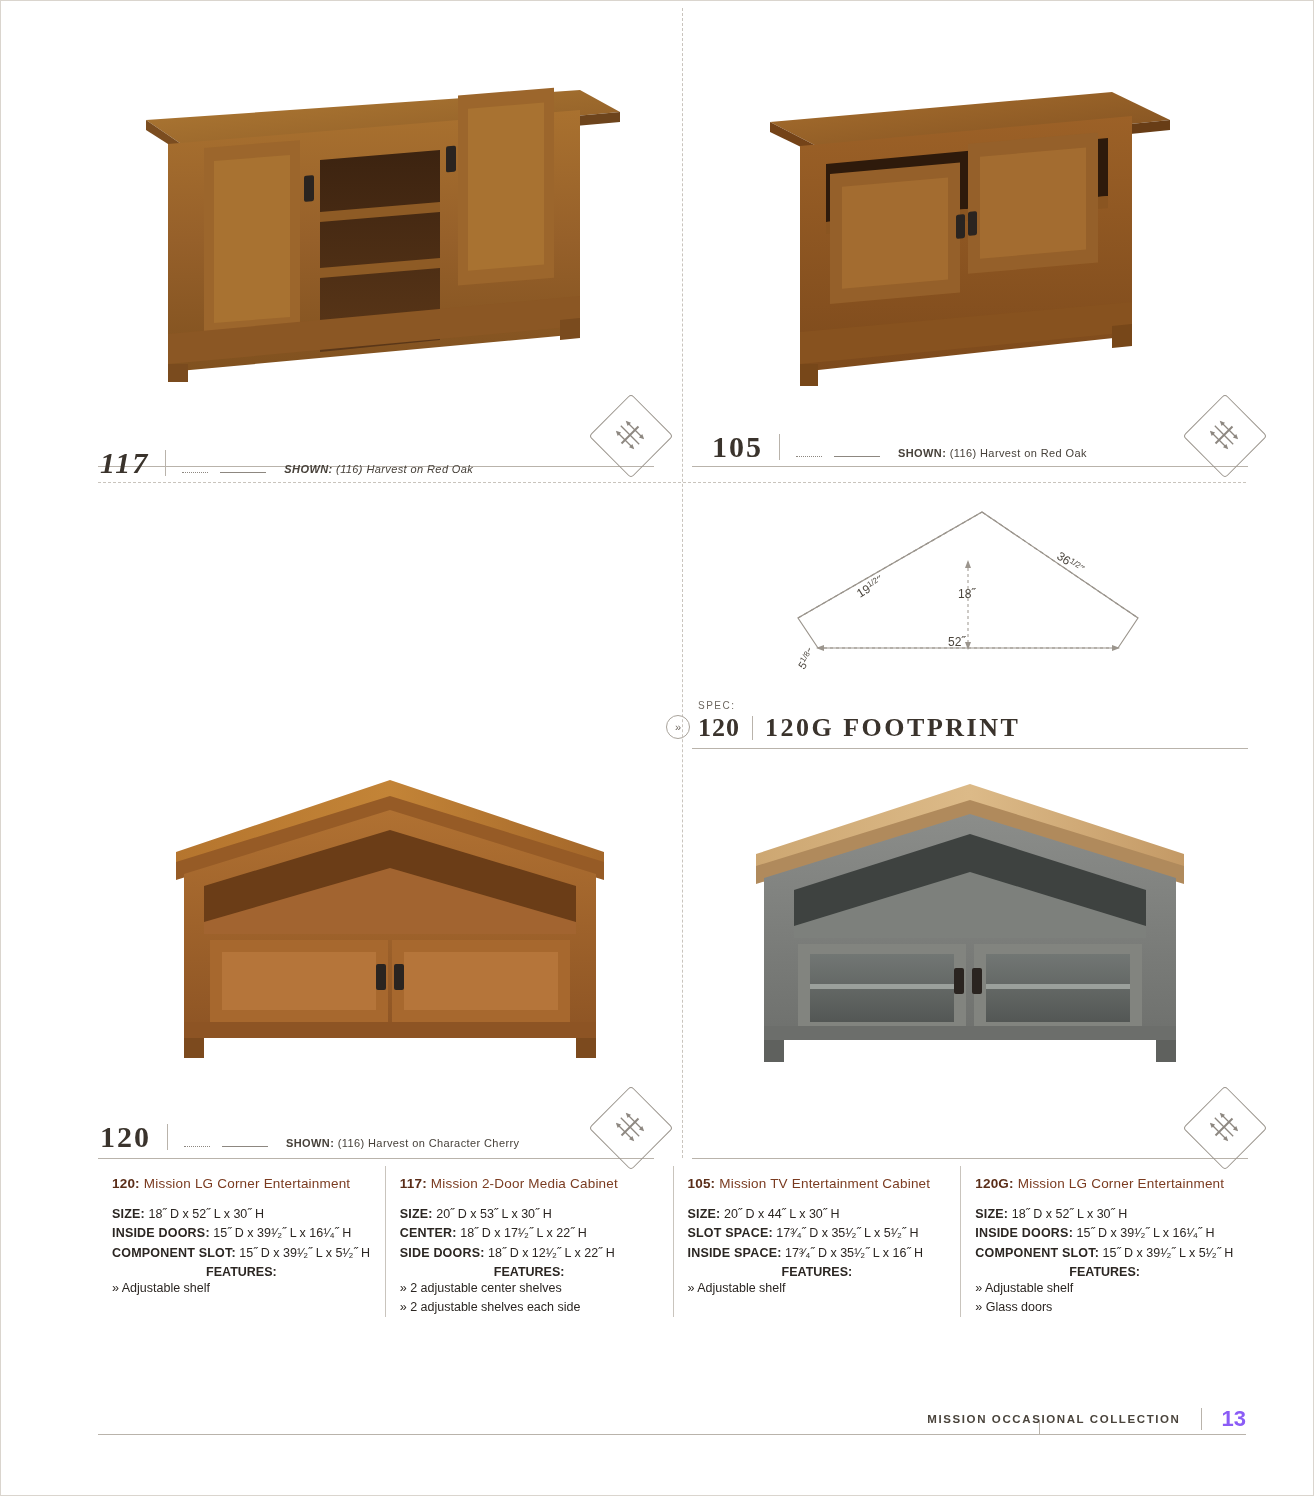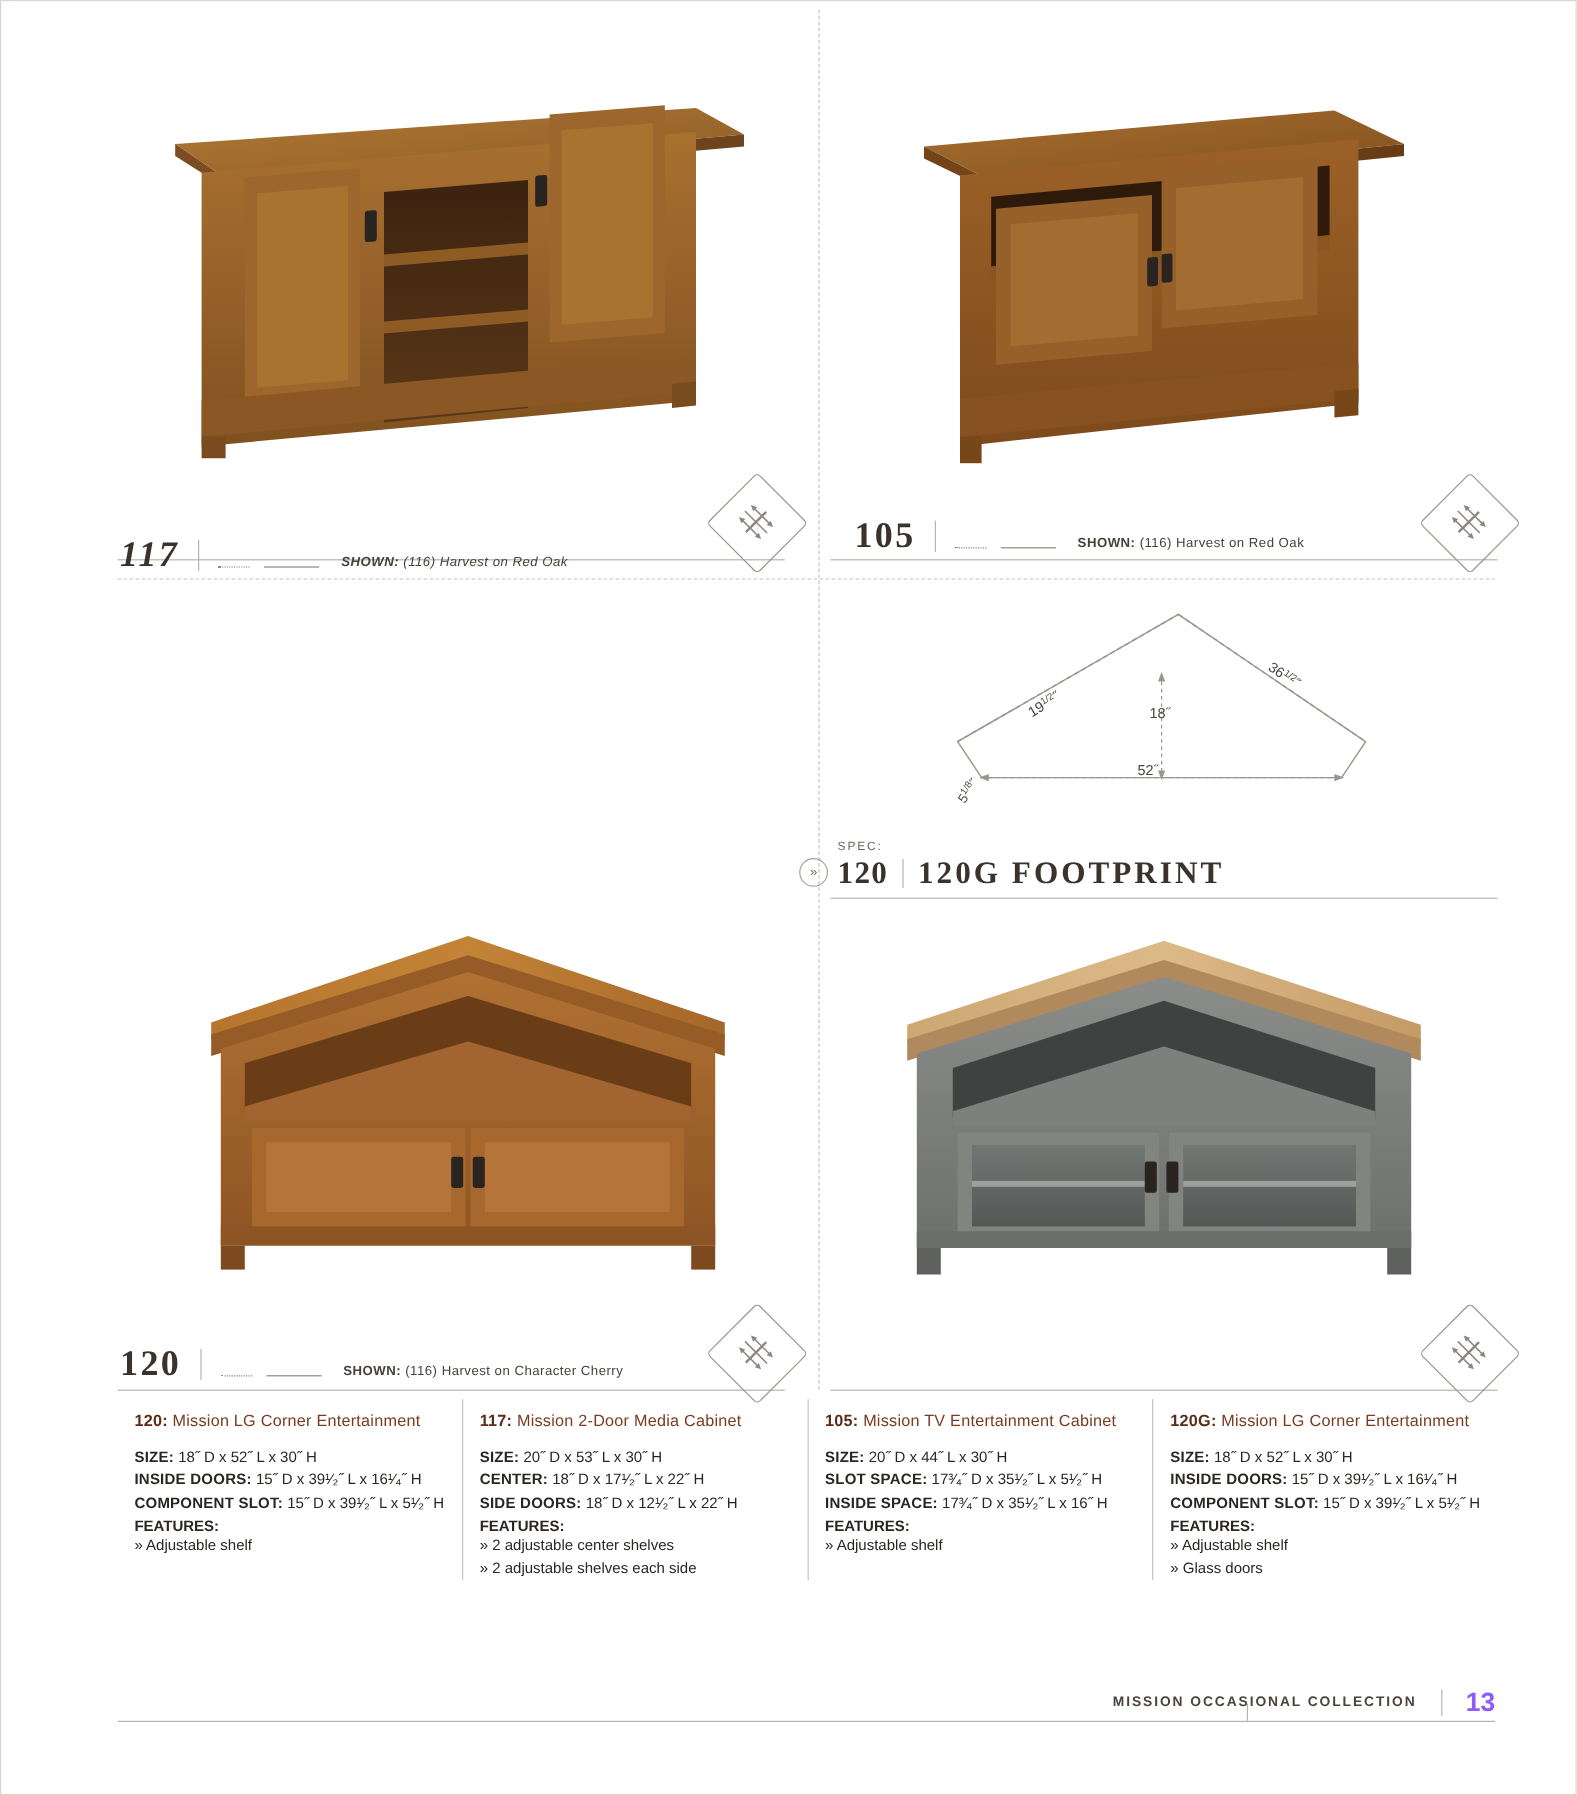--- a/index.html
+++ b/index.html
@@ -86,21 +86,21 @@
   .cols{display:flex;}
   .col{flex:1;padding:10px 14px 0 14px;position:relative;}
   .col + .col{border-left:1px solid #c9c4bd;}
   .col-head{
     font-size:13.5px;letter-spacing:.2px;color:#7a3b20;margin-bottom:14px;
     white-space:nowrap;
   }
   .col-head b{color:#5a2d18;font-weight:bold;}
   .spec-line{font-size:12.5px;line-height:1.55;color:#2b2622;}
   .spec-line b{font-weight:bold;letter-spacing:.2px;}
-  .feat{font-weight:bold;font-size:12.5px;margin-top:2px;}
+  .feat{font-weight:bold;font-size:12.5px;margin-top:2px;text-align:center;}
   .bullet{font-size:12.5px;line-height:1.5;}
 
   
   .footer-rule{position:absolute;left:98px;right:68px;top:1434px;border-top:1px solid #b9b3ab;}
   .footer{
     position:absolute;right:68px;top:1406px;display:flex;align-items:center;gap:20px;
   }
   .footer-txt{font-size:11.5px;font-weight:bold;letter-spacing:1.6px;color:#4a443c;}
   .footer-bar{width:1px;height:22px;background:#b9b3ab;}
   .footer-num{font-family:Liberation Sans, sans-serif;font-weight:bold;font-size:22px;color:#8b5cf6;text-align:right;}

